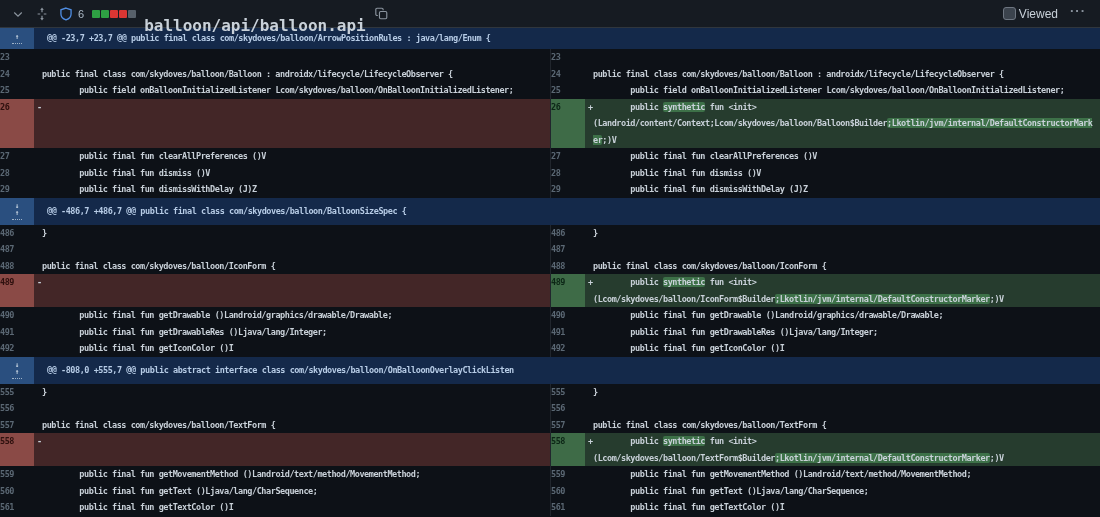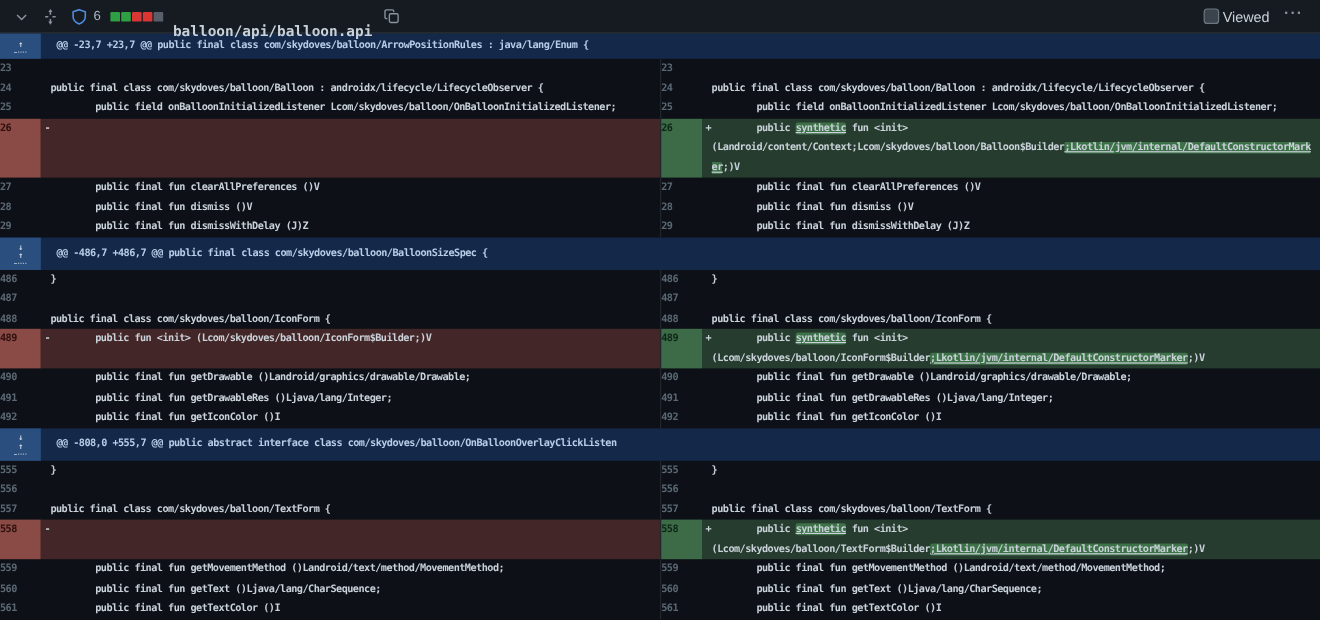--- a/index.html
+++ b/index.html
@@ -11,21 +11,21 @@
     background:#161b22;border-bottom:1px solid #30363d;box-sizing:border-box;color:#adbac7;}
   .hicon{display:inline-flex;align-items:center;justify-content:center;width:16px;height:16px;color:#8b949e;cursor:pointer;}
   .hicon svg{display:block;}
   .shield-group{display:inline-flex;align-items:center;gap:4px;}
   .count{font-size:11px;color:#adbac7;}
   .diffstat{display:inline-flex;gap:1px;align-items:center;}
   .ds-block{width:8px;height:8px;border-radius:1px;display:inline-block;}
   .ds-block.added{background:var(--diffstat-addition,#2ea043);}
   .ds-block.deleted{background:var(--diffstat-deletion,#da3633);}
   .ds-block.neutral{background:var(--diffstat-neutral,#57606a);}
-  .filename{font-family:"DejaVu Sans Mono",monospace;font-size:12px;font-weight:700;color:#c9d1d9;text-decoration:none;cursor:pointer;margin-top:24px;}
+  .filename{font-family:"DejaVu Sans Mono",monospace;font-size:16px;font-weight:700;color:#c9d1d9;text-decoration:none;cursor:pointer;margin-top:24px;}
   .spacer{flex:1;}
   .viewed{display:inline-flex;align-items:center;gap:3px;font-size:12px;color:#c9d1d9;cursor:pointer;}
   .checkbox{width:13px;height:13px;border-radius:3px;border:1px solid #6e7681;background:#3b434d;display:inline-block;box-sizing:border-box;}
   .kebab{color:#8b949e;font-weight:700;font-size:13px;letter-spacing:1px;cursor:pointer;padding:0 4px 6px 4px;}
 
   
   .diff-body{font-family:"DejaVu Sans Mono",monospace;font-size:8.5px;letter-spacing:-0.45px;
     font-weight:600;line-height:16.5px;color:#c9d1d9;}
 
   .hunk-row{display:flex;align-items:stretch;background:var(--hunk-bg,#14294a);height:21px;}
@@ -41,21 +41,21 @@
   .side.new{border-left:1px solid #21262d;width:550px;}
   .numcell{width:34px;flex:none;text-align:left;padding-right:8px;box-sizing:border-box;
     color:#5b6874;cursor:pointer;user-select:none;}
   .codecell{flex:1;min-width:0;position:relative;padding-left:8px;padding-right:4px;
     white-space:pre-wrap;overflow-wrap:break-word;word-break:normal;}
   .marker{position:absolute;left:3px;top:0;}
   .numcell.del{background:var(--deletion-gutter,#8a4a46);color:#2e100e;font-weight:700;}
   .codecell.del{background:var(--deletion-bg,#432627);}
   .numcell.add{background:var(--addition-gutter,#3e6b47);color:#0c2616;font-weight:700;}
   .codecell.add{background:var(--addition-bg,#263c2e);}
-  .hl{background:var(--addition-highlight,#3d7148);border-radius:2px;text-decoration:underline;}
+  .hl{background:var(--addition-highlight,#3d7148);border-radius:2px;}
 </style>
 </head>
 <body>
 
 <div class="wrap">
   <div class="file-header">
     <span class="hicon">
       <svg width="12" height="12" viewBox="0 0 16 16">
           <path d="M3 6 l5 5 5-5" stroke="#8b949e" stroke-width="1.6" fill="none"></path>
         </svg>
@@ -209,21 +209,21 @@
           <div class="codecell ctx"><span>public final class com/skydoves/balloon/IconForm {</span></div>
         </div>
         <div class="side new">
           <div class="numcell ctx">488</div>
           <div class="codecell ctx"><span>public final class com/skydoves/balloon/IconForm {</span></div>
         </div>
       </div>
       <div class="drow">
         <div class="side old">
           <div class="numcell del">489</div>
-          <div class="codecell del"><span class="marker">-</span><span>        public fun &lt;init&gt; (Lcom/skydoves/balloon/IconForm$Builder;)V</span></div>
+          <div class="codecell del"><span class="marker">-</span></div>
         </div>
         <div class="side new">
           <div class="numcell add">489</div>
           <div class="codecell add"><span class="marker">+</span><span>        public </span><span class="hl">synthetic</span><span> fun &lt;init&gt; (Lcom/skydoves/balloon/IconForm$Builder</span><span class="hl">;Lkotlin/jvm/internal/DefaultConstructorMarker</span><span>;)V</span></div>
         </div>
       </div>
       <div class="drow">
         <div class="side old">
           <div class="numcell ctx">490</div>
           <div class="codecell ctx"><span>        public final fun getDrawable ()Landroid/graphics/drawable/Drawable;</span></div>

